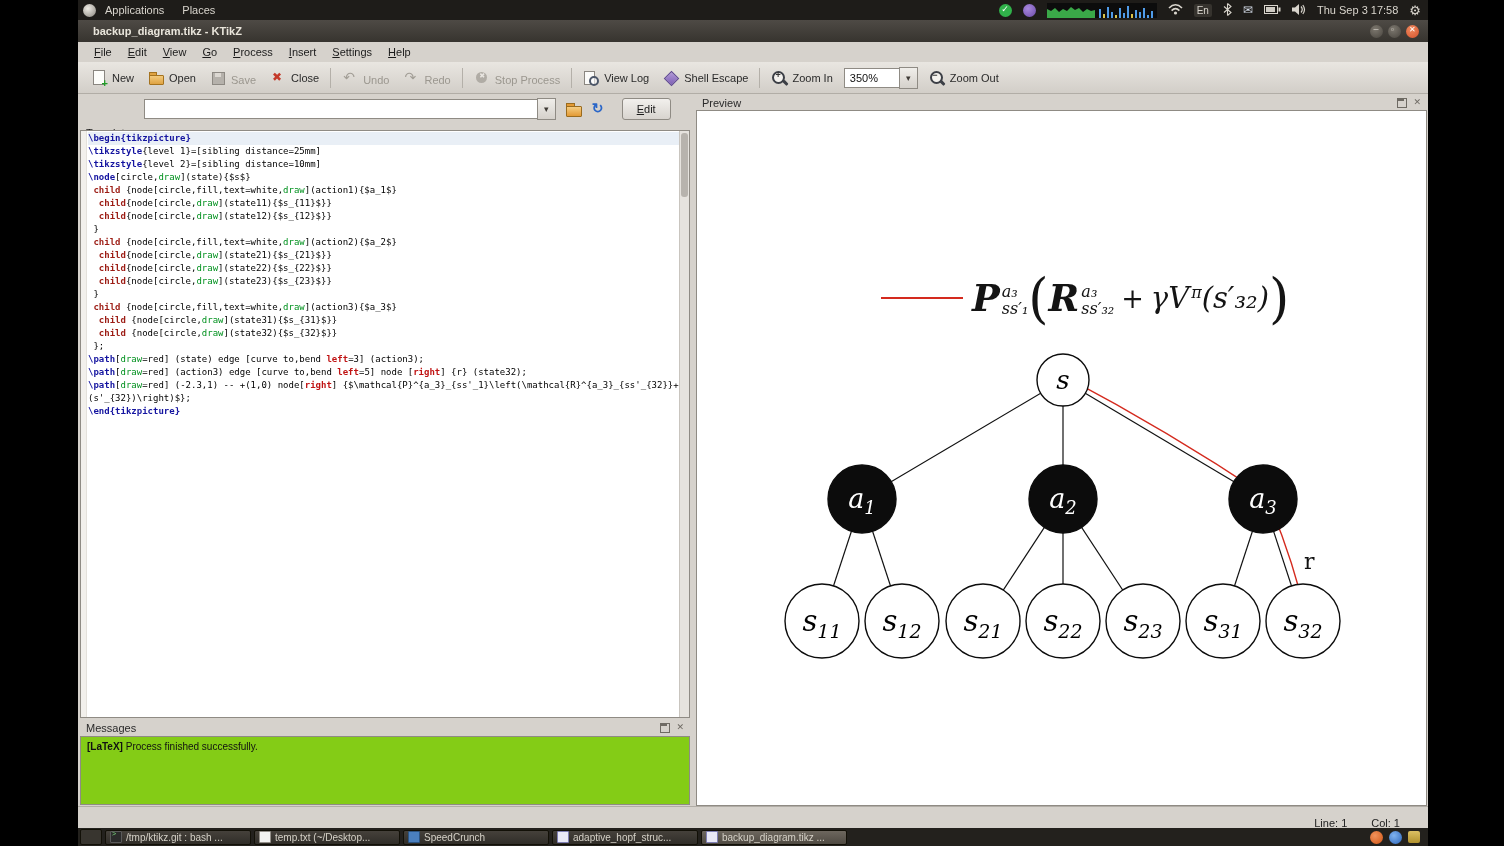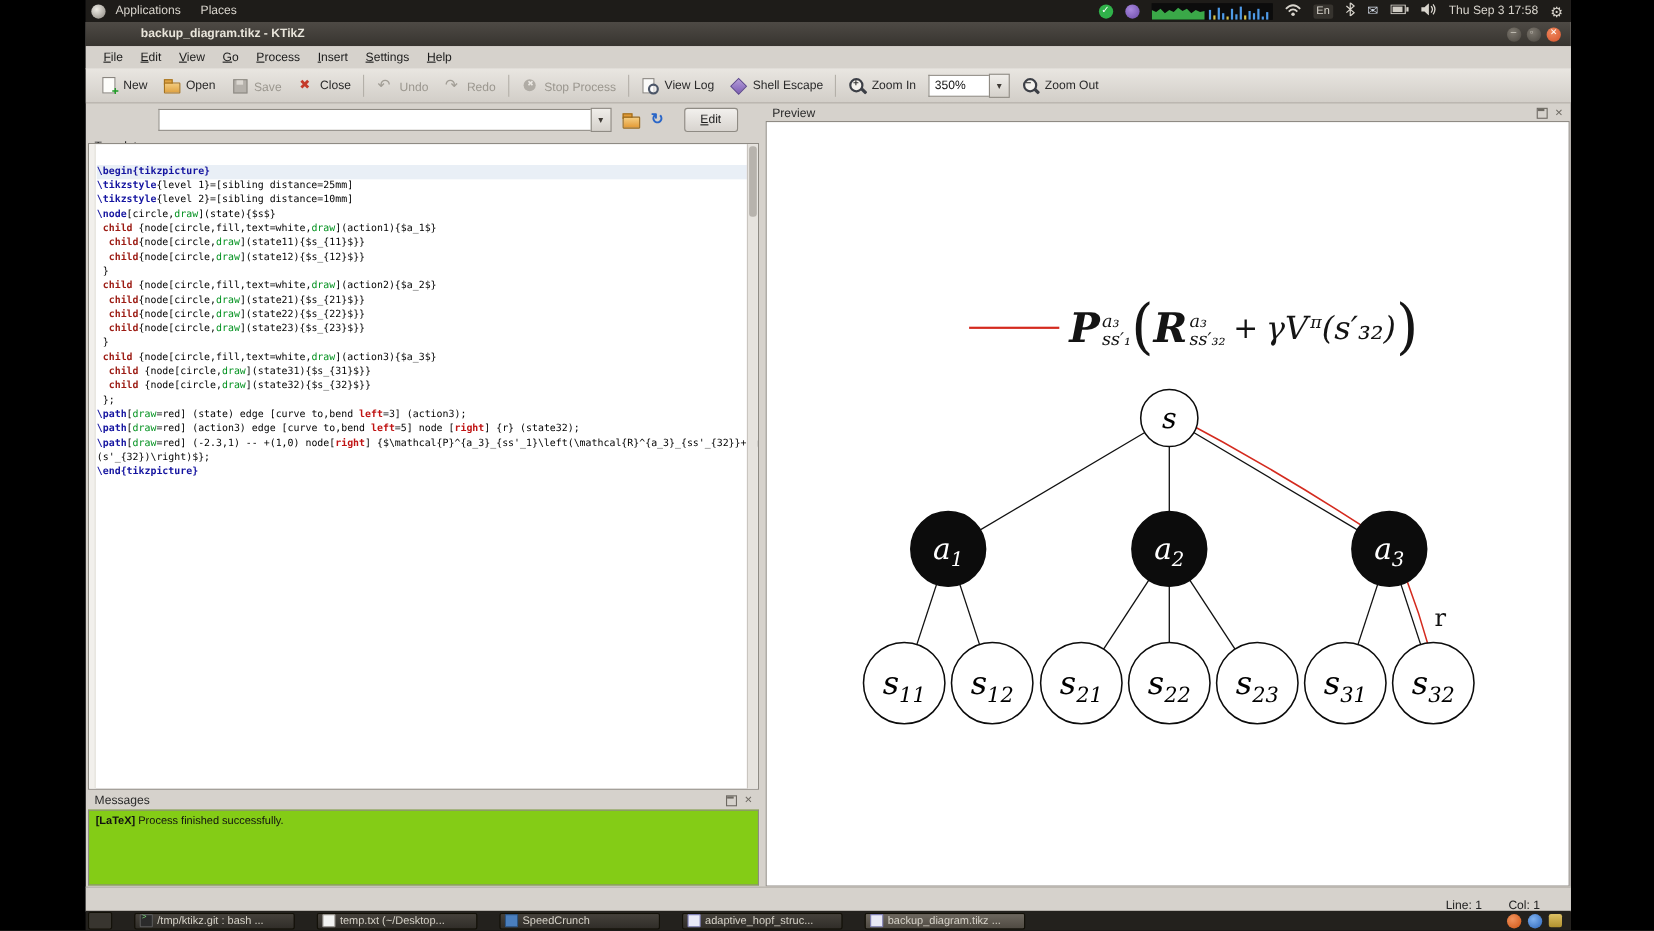--- a/index.html
+++ b/index.html
@@ -21,21 +21,21 @@
                background:radial-gradient(circle at 38% 35%,#a888dd,#6b4aa8);}
   .monitor{width:110px;height:15px;background:#0c0c0c;flex:none;display:block;}
   .kbd{font-size:10px;padding:1px 3px;background:#36332e;border-radius:2px;}
   .mail::before{content:"✉";font-size:12px;color:#cfd6e2;}
   .clock{white-space:nowrap;}
   .gear::before{content:"⚙";font-size:13px;color:#d9d5cd;}
 
   
   .window{position:absolute;left:0;top:20px;width:1350px;height:808px;background:#d6d2cc;}
   .titlebar{position:absolute;top:0;left:0;right:0;height:22px;
-            background:linear-gradient(#4e4a45,#37342f);display:flex;align-items:center;padding-left:35px;}
+            background:linear-gradient(#4e4a45,#37342f);display:flex;align-items:center;}
   .title{padding-left:15px;color:#e9e5db;font-weight:bold;font-size:11px;}
   .winbtns{margin-left:auto;display:flex;gap:5px;padding-right:9px;}
   .wbtn{width:13px;height:13px;border-radius:50%;position:relative;}
   .wbtn.min,.wbtn.max{background:radial-gradient(circle at 40% 32%,#7d786f,#48443e);}
   .wbtn.min::before{content:"–";position:absolute;left:3.5px;top:-1px;font-size:9px;color:#d8d4cb;}
   .wbtn.max::before{content:"▫";position:absolute;left:3px;top:0px;font-size:8px;color:#d8d4cb;}
   .wbtn.close{background:radial-gradient(circle at 40% 32%,#f08a5f,#d6522b);}
   .wbtn.close::before{content:"✕";position:absolute;left:3px;top:0.5px;font-size:8px;color:#fff;}
 
   .menubar{position:absolute;top:22px;left:0;right:0;height:20px;background:#d6d2cc;
@@ -106,21 +106,21 @@
                       font-weight:bold;color:#2a66c8;}
   .btn{height:20px;border:1px solid #8f8b84;border-radius:3px;padding:0 14px;margin-left:12px;
        background:linear-gradient(#f2f0ed,#d8d4cf);display:flex;align-items:center;font-size:11px;}
   .btn span{display:inline-block;}
   .btn span::first-letter{text-decoration:underline;}
 
   
   .editor{position:absolute;top:110px;left:2px;width:610px;height:588px;background:#fff;
           border:1px solid #8f8b84;box-sizing:border-box;overflow:hidden;}
   .gutter{position:absolute;left:0;top:0;bottom:0;width:5px;background:#f2f0ec;border-right:1px solid #e4e1db;}
-  .code{position:absolute;left:7px;top:19px;right:10px;font-family:"DejaVu Sans Mono",monospace;
+  .code{position:absolute;left:7px;top:1px;right:10px;font-family:"DejaVu Sans Mono",monospace;
         font-size:9px;line-height:13px;white-space:pre;color:#000;}
   .code-line{height:13px;}
   .code-line.current{background:#e9eff6;}
   .tk-c{color:#1414a0;font-weight:bold;}
   .tk-h{color:#9c1c14;font-weight:bold;}
   .tk-k{color:#00911e;}
   .tk-r{color:#c01414;font-weight:bold;}
   .vscroll{position:absolute;right:0;top:0;bottom:0;width:9px;background:#e6e3de;border-left:1px solid #c9c5bf;}
   .vthumb{position:absolute;left:1px;right:1px;top:2px;height:64px;background:#b7b3ad;border-radius:3px;}
 
@@ -156,21 +156,21 @@
           font-style:italic;margin-left:2px;transform:translateY(3px);}
   .ms-t,.ms-b{display:block;text-align:left;min-height:16px;}
 
   
   .statusbar{position:absolute;top:786px;left:0;right:0;height:22px;background:#d6d2cc;
              border-top:1px solid #b1ada6;display:flex;align-items:flex-end;justify-content:flex-end;
              gap:24px;padding-right:28px;font-size:11px;color:#222;}
 
   
   .taskbar{position:absolute;left:0;top:828px;width:1350px;height:18px;background:#23211d;
-           display:flex;align-items:center;gap:20px;padding-left:2px;box-sizing:border-box;}
+           display:flex;align-items:center;gap:3px;padding-left:2px;box-sizing:border-box;}
   .show-desktop{width:20px;height:14px;background:#38352f;border:1px solid #121007;border-radius:2px;flex:none;}
   .task-btn{width:146px;height:15px;background:linear-gradient(#45413b,#302d28);
             border:1px solid #121007;border-radius:2px;display:flex;align-items:center;gap:4px;
             padding:0 4px;font-size:10px;color:#d6d2c8;overflow:hidden;white-space:nowrap;box-sizing:border-box;flex:none;}
   .task-btn.active{background:linear-gradient(#6d675e,#4f4a42);}
   .task-icon{width:10px;height:10px;flex:none;border-radius:1px;position:relative;}
   .ti-term{background:#2b2b2b;border:1px solid #5a5a5a;}
   .ti-term::before{content:">";position:absolute;left:1px;top:-2px;font-size:7px;color:#7ddc7d;}
   .ti-doc{background:#f3f3f1;border:1px solid #94908a;}
   .ti-calc{background:#4a7fbe;border:1px solid #2c5482;}

